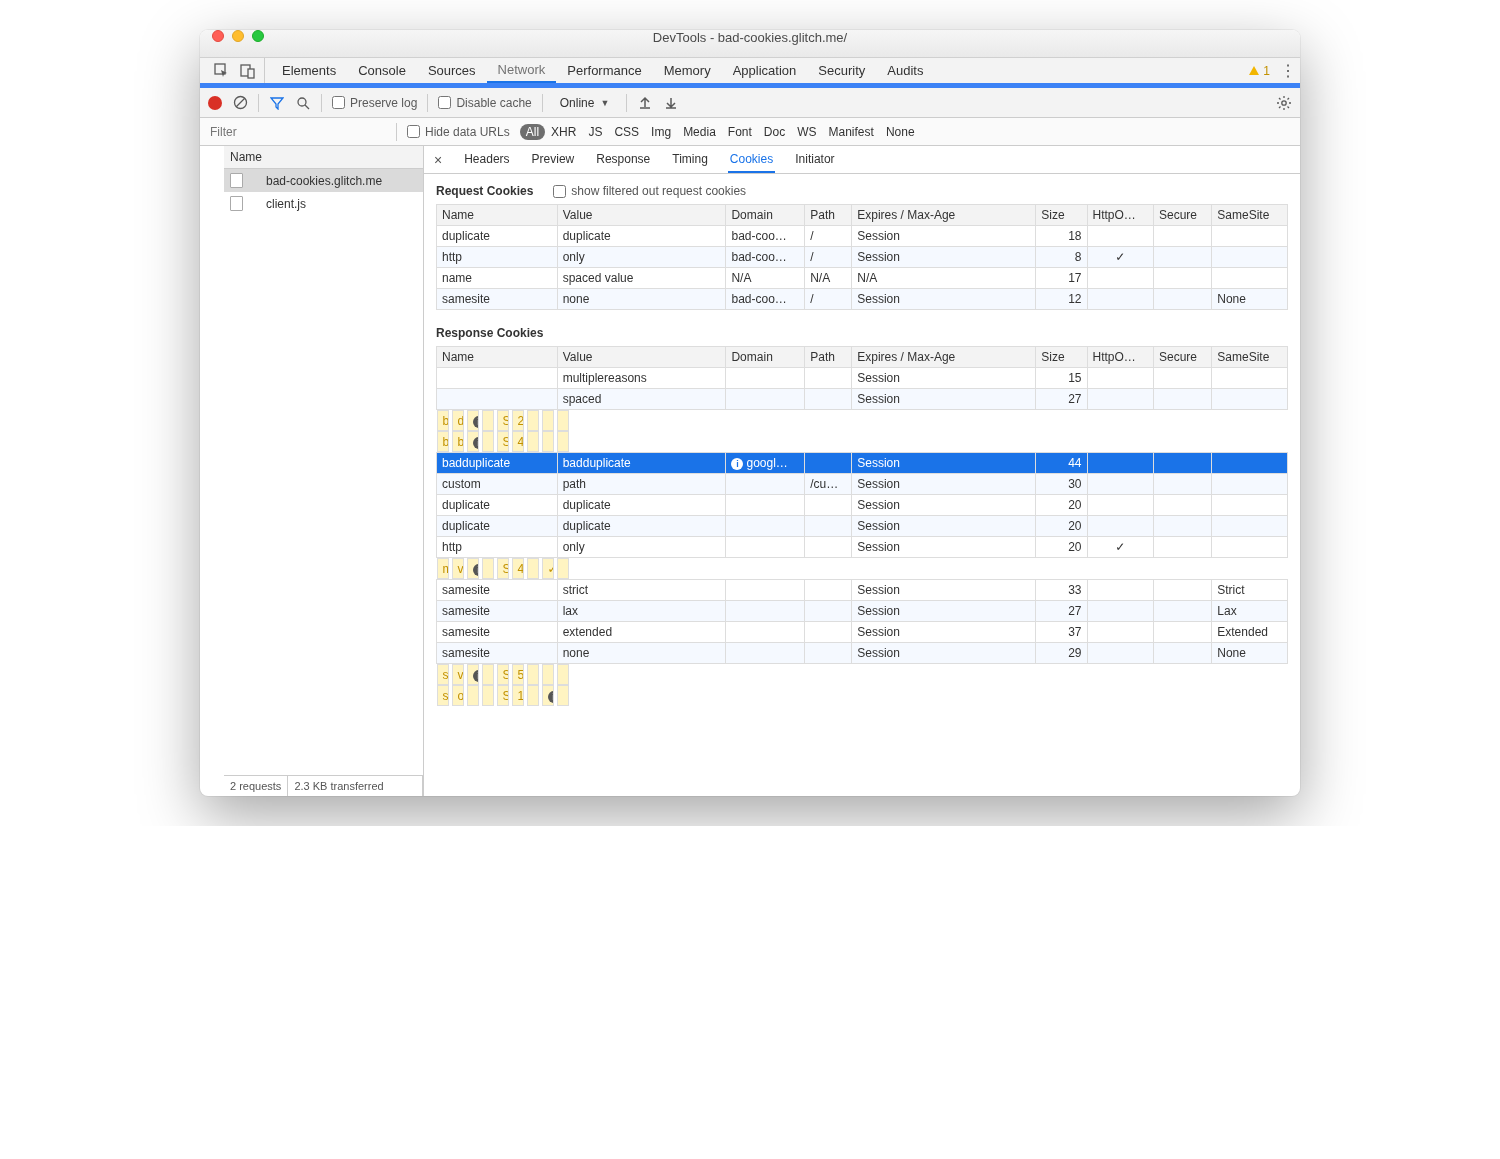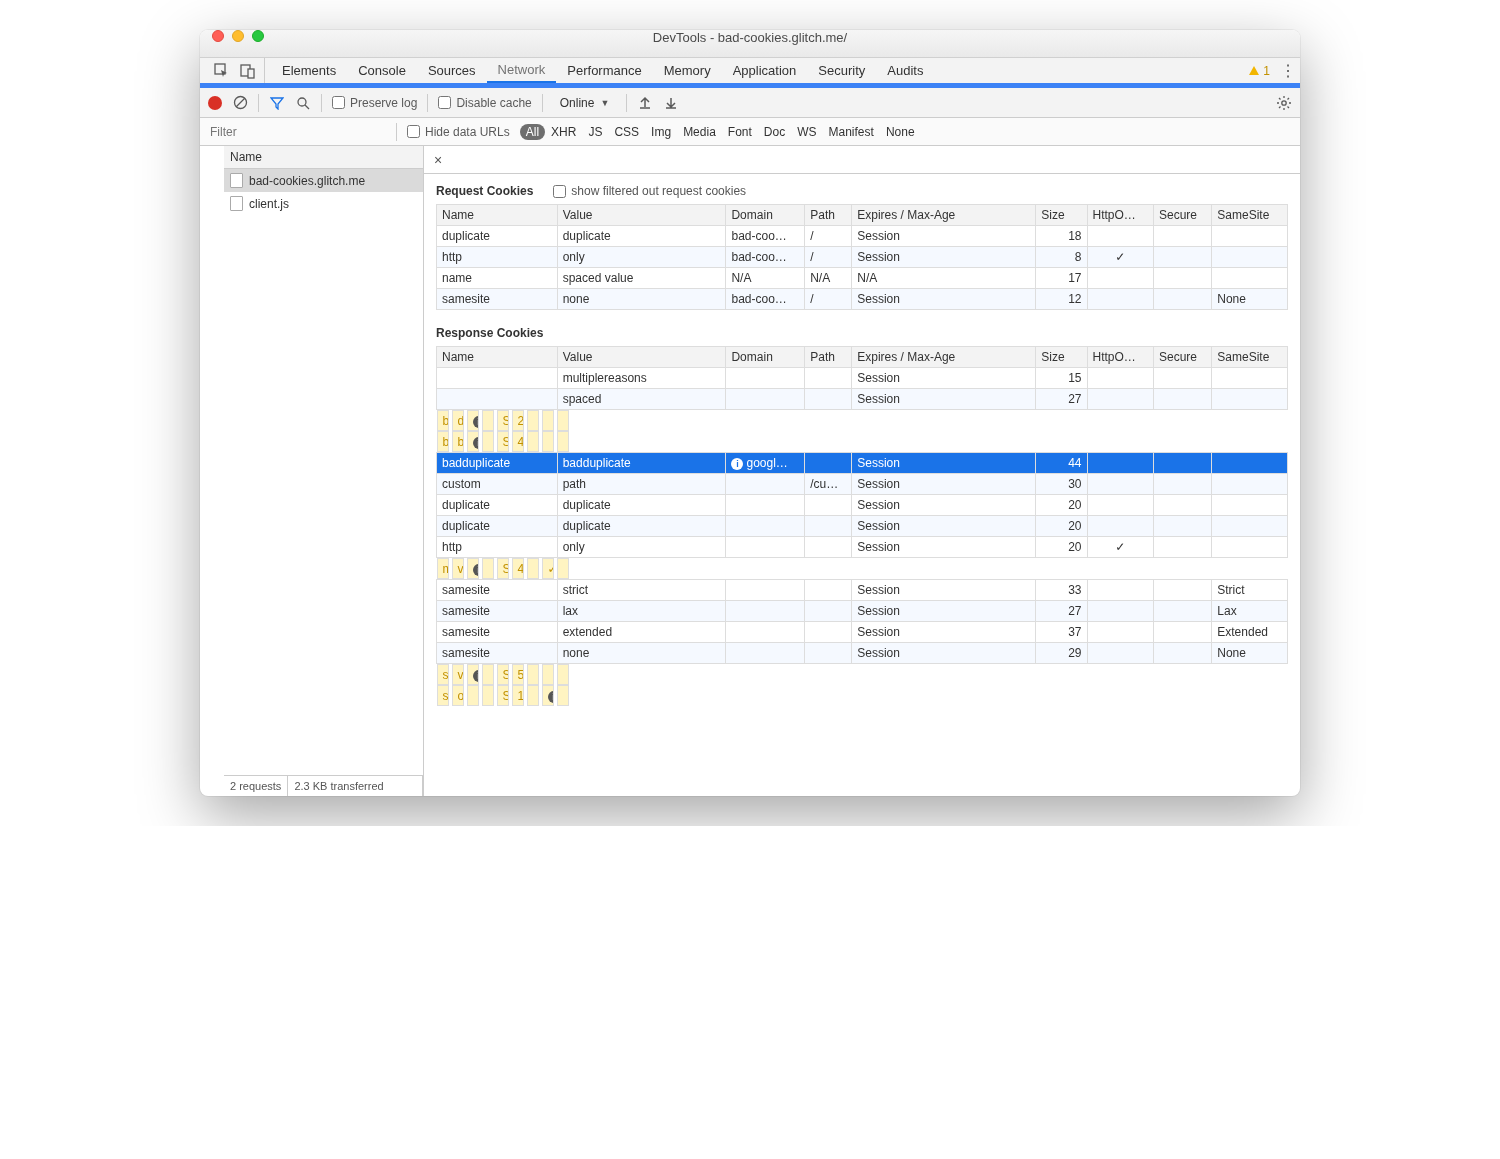--- a/index.html
+++ b/index.html
@@ -39,21 +39,21 @@
 .filterrow { height: 28px; background: #fafafa; border-bottom: 1px solid #ccc; display: flex; align-items: center; padding: 0 6px; gap: 10px; }
 .filterrow input.filter { border: none; background: transparent; padding: 2px 4px; font-size: 12px; width: 180px; outline: none; color: #999; }
 .pill { font-size: 12px; color: #333; padding: 1px 6px; border-radius: 8px; }
 .pill.active { background: #6e6e6e; color: #fff; }
 .filterrow .types { display: flex; align-items: center; }
 
 
 .body { display: flex; height: 650px; padding-left: 24px; }
 .sidebar { width: 200px; border-right: 1px solid #ccc; display: flex; flex-direction: column; }
 .sidebar-header { background: #f3f3f3; border-bottom: 1px solid #ccc; padding: 4px 6px; font-size: 12px; color: #333; }
-.req-item { padding: 4px 6px; display: flex; align-items: center; gap: 6px; font-size: 12px; }
+.req-item { padding: 4px 6px; display: flex; align-items: center; gap: 23px; font-size: 12px; }
 .req-item.selected { background: #dadada; }
 .file-icon { width: 13px; height: 15px; border: 1px solid #aaa; border-radius: 1px; position: relative; background: #fff; }
 .sidebar-footer { margin-top: auto; border-top: 1px solid #ccc; display: flex; font-size: 11px; color: #555; }
 .sidebar-footer div { padding: 4px 6px; border-right: 1px solid #ccc; white-space: nowrap; overflow: hidden; }
 
 .detail { flex: 1; display: flex; flex-direction: column; overflow: auto; }
 .detail-tabs { height: 28px; border-bottom: 1px solid #ccc; display: flex; align-items: center; padding: 0 6px; gap: 16px; }
 .detail-tabs .close { font-size: 14px; color: #555; padding: 0 4px; }
 .detail-tabs .dtab { font-size: 12px; color: #333; padding: 4px 2px; }
 .detail-tabs .dtab.active { color: #1a73e8; border-bottom: 2px solid #1a73e8; padding-bottom: 5px; margin-bottom: -1px; }
@@ -220,20 +220,28 @@
         </div>
       <div class="sidebar-footer">
         <div>2 requests</div>
         <div style="flex:1">2.3 KB transferred</div>
       </div>
     </div>
 
     <div class="detail">
       <div class="detail-tabs">
         <span class="close">×</span>
+        <div id="detail-tabs-c" style="display:flex;gap:18px;">
+            <span class="dtab">Headers</span>
+            <span class="dtab">Preview</span>
+            <span class="dtab">Response</span>
+            <span class="dtab">Timing</span>
+            <span class="dtab active">Cookies</span>
+            <span class="dtab">Initiator</span>
+          </div>
       </div>
 
       <div class="section">
         <div class="section-title">
           <span>Request Cookies</span>
           <label class="checkbox">
               <input type="checkbox" style="">
               <span>show filtered out request cookies</span>
             </label>
         </div>

